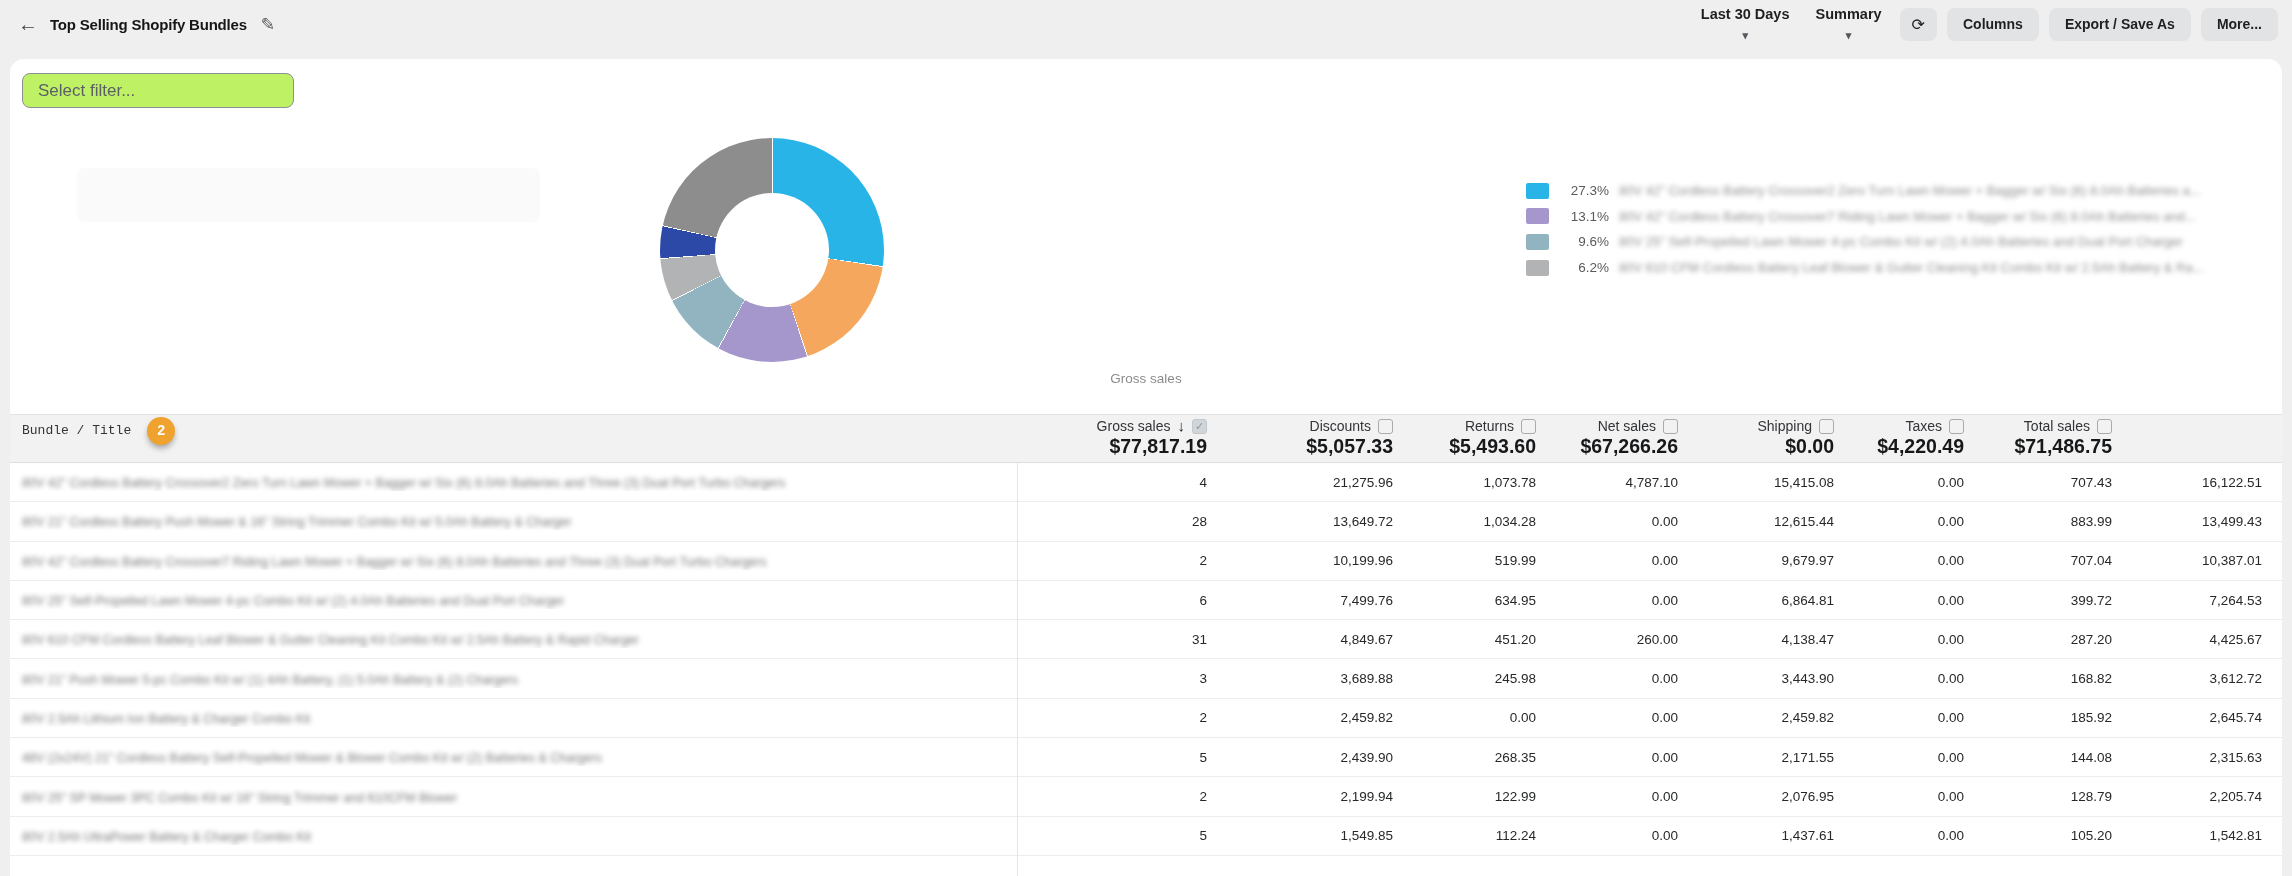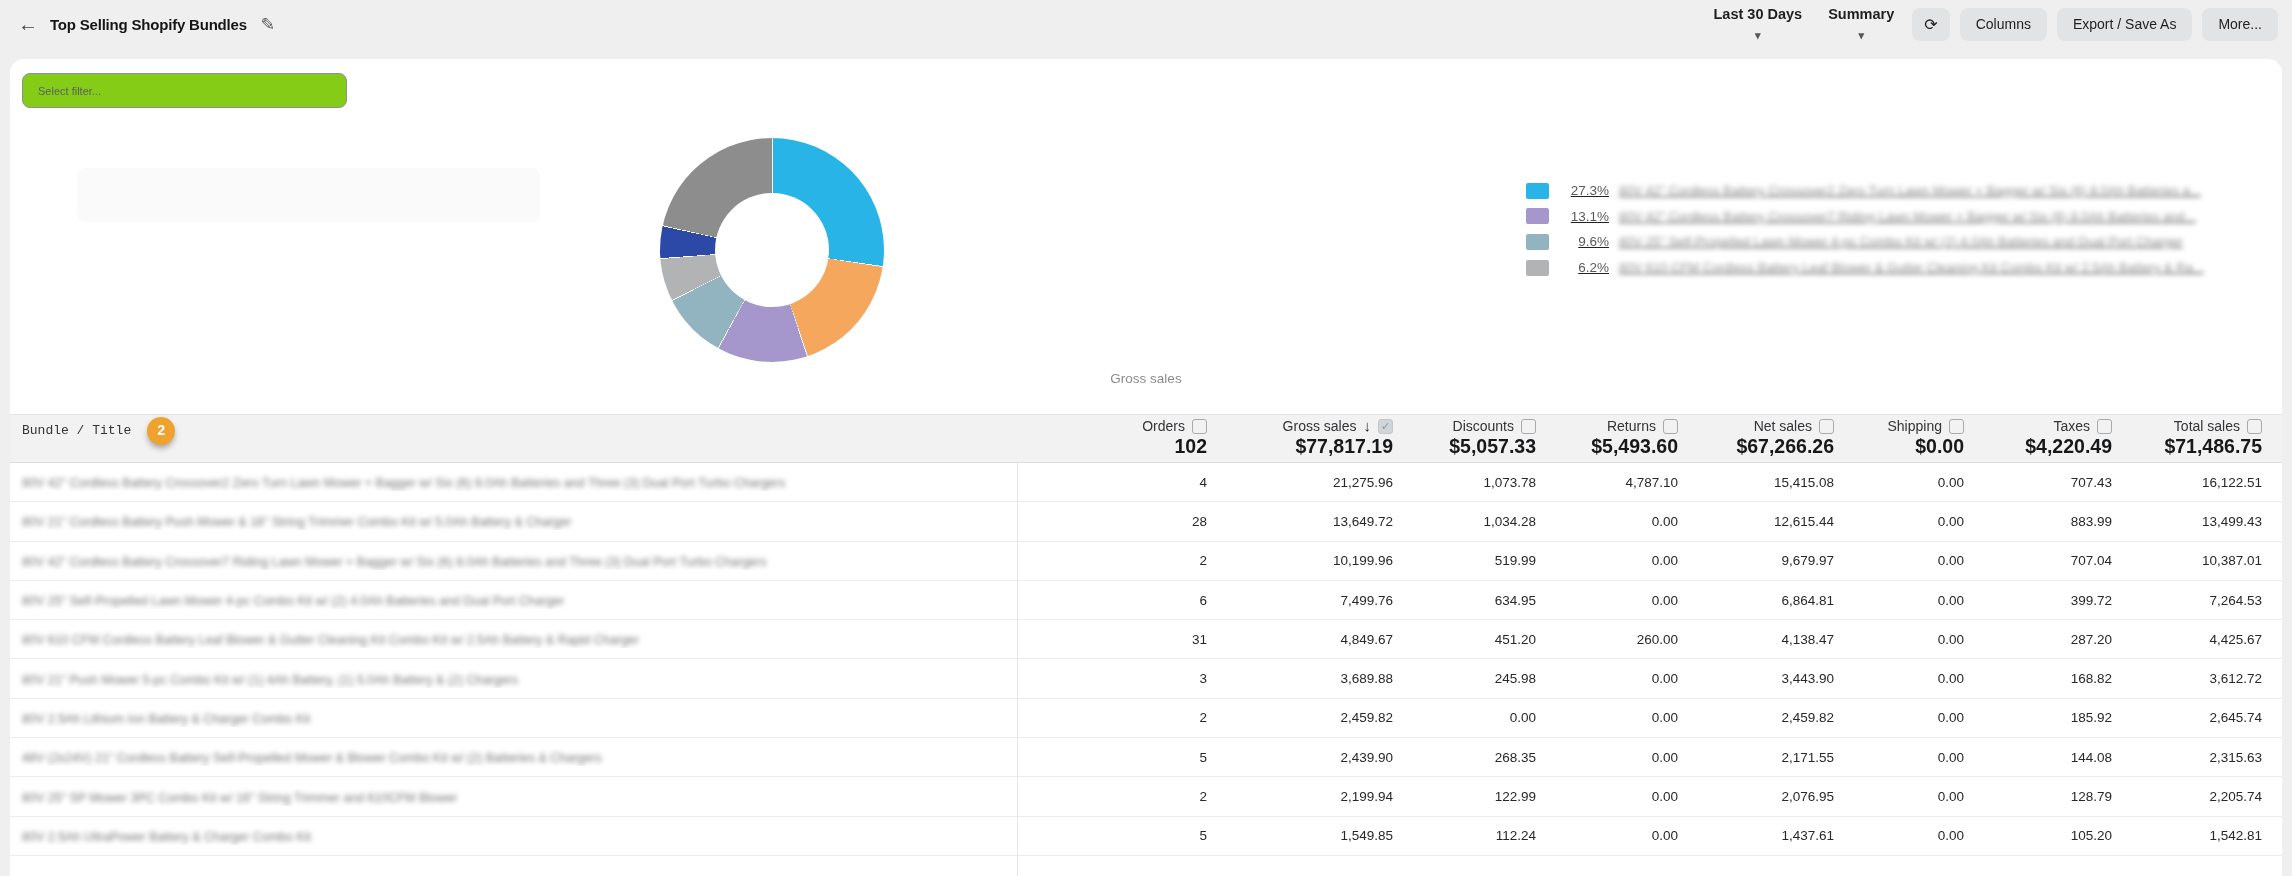--- a/index.html
+++ b/index.html
@@ -9,35 +9,35 @@
   }
   
   .topbar{position:absolute;left:0;top:0;width:100%;height:48px;display:flex;align-items:center;padding:0 14px;box-sizing:border-box;}
   .back{font-size:20px;color:#444;margin:0 12px 0 4px;cursor:pointer;}
   .pagetitle{font-size:15px;font-weight:700;color:#161616;margin:0;letter-spacing:-0.2px;}
   .edit{font-size:17px;color:#555;margin-left:14px;cursor:pointer;}
   .tb-right{margin-left:auto;display:flex;align-items:center;gap:10px;}
   .txtbtn{display:flex;align-items:center;gap:7px;font-size:14.5px;font-weight:600;color:#1e1f21;padding:0 8px;cursor:pointer;flex-direction:column;}
   .caret{font-size:11px;color:#55585c;}
   .graybtn{border:none;background:#e2e3e4;border-radius:8px;height:33px;padding:0 16px;
-    font-family:"Liberation Sans",sans-serif;font-size:14px;font-weight:400;color:#1e1f21;cursor:pointer;}
+    font-family:"Liberation Sans",sans-serif;font-size:14px;font-weight:700;color:#1e1f21;cursor:pointer;}
   .iconbtn{padding:0 12px;font-size:16px;font-weight:400;}
   
   .panel{position:absolute;left:10px;top:59px;width:2272px;height:817px;background:#ffffff;border-radius:14px 14px 0 0;}
-  .filter{position:absolute;left:12px;top:14px;width:325px;height:35px;box-sizing:border-box;
+  .filter{position:absolute;left:12px;top:14px;width:272px;height:35px;box-sizing:border-box;
     border:1px solid #8b9097;border-radius:8px;padding:0 15px;font-family:"Liberation Sans",sans-serif;
-    font-size:11px;color:#3c4045;background:#84cc16;outline:none;}
+    font-size:17px;color:#3c4045;background:#bef264;outline:none;}
   .filter::placeholder{color:#5c6066;opacity:1;}
   
   .chart-area{position:absolute;left:0;top:49px;width:100%;height:306px;}
   .redacted-box{position:absolute;left:67px;top:60px;width:463px;height:54px;background:#fafafa;border-radius:8px;}
   .donut{position:absolute;left:650px;top:30px;width:224px;height:224px;border-radius:50%;}
   .donut::after{content:"";position:absolute;left:55px;top:55px;width:114px;height:114px;border-radius:50%;background:#fff;}
   .legend{position:absolute;left:1516px;top:70px;}
-  .lrow{display:flex;align-items:center;height:25.6px;cursor:pointer;text-decoration:underline;}
+  .lrow{display:flex;align-items:center;height:25.6px;cursor:pointer;}
   .swatch{width:23px;height:16px;border-radius:2px;flex:0 0 auto;}
   .pct{width:60px;text-align:right;font-size:13.5px;color:#5a5a5a;margin-right:10px;}
   .llabel{font-size:13px;color:#8f8f8f;white-space:nowrap;max-width:660px;overflow:hidden;}
   .redacted{filter:blur(2.5px);}
   .caption{position:absolute;left:0;right:0;top:263px;text-align:center;font-size:13.5px;font-weight:500;color:#8c8c8c;}
   
   .table{position:absolute;left:0;top:355px;right:0;bottom:0;}
   .grid{display:grid;grid-template-columns:1007px 190px 186px 143px 142px 156px 130px 148px 150px 20px;}
   .thead{position:relative;height:49px;box-sizing:border-box;background:#f2f2f2;
     border-top:1px solid #e3e3e3;border-bottom:1px solid #dedede;}
@@ -118,27 +118,20 @@
   <div class="table">
     <div class="thead">
       <div class="title-group">
         <span class="tlabel">Bundle / Title</span>
         <span class="badge">2</span>
       </div>
       <div class="hgrid grid" id="hgrid">
           <div></div>
           <div class="hcell">
             <div class="hlabel">
-              <span>Orders</span>
-              <span class="cbx"></span>
-            </div>
-            <div class="htotal">102</div>
-          </div>
-          <div class="hcell">
-            <div class="hlabel">
               <span>Gross sales</span>
               <span class="sort">↓</span>
               <span class="cbx checked">✓</span>
             </div>
             <div class="htotal">$77,817.19</div>
           </div>
           <div class="hcell">
             <div class="hlabel">
               <span>Discounts</span>
               <span class="cbx"></span>

